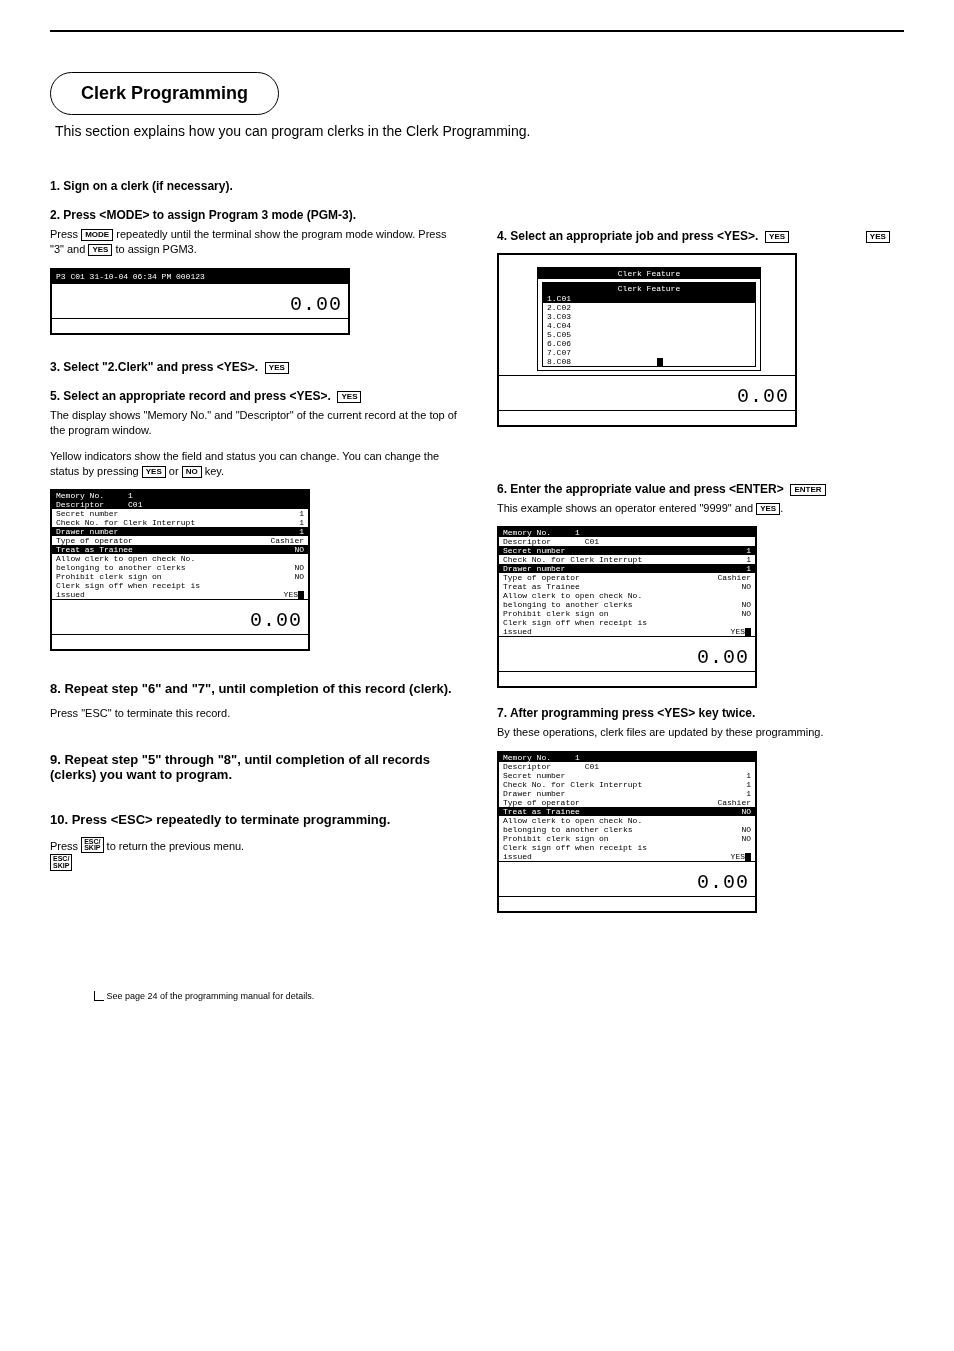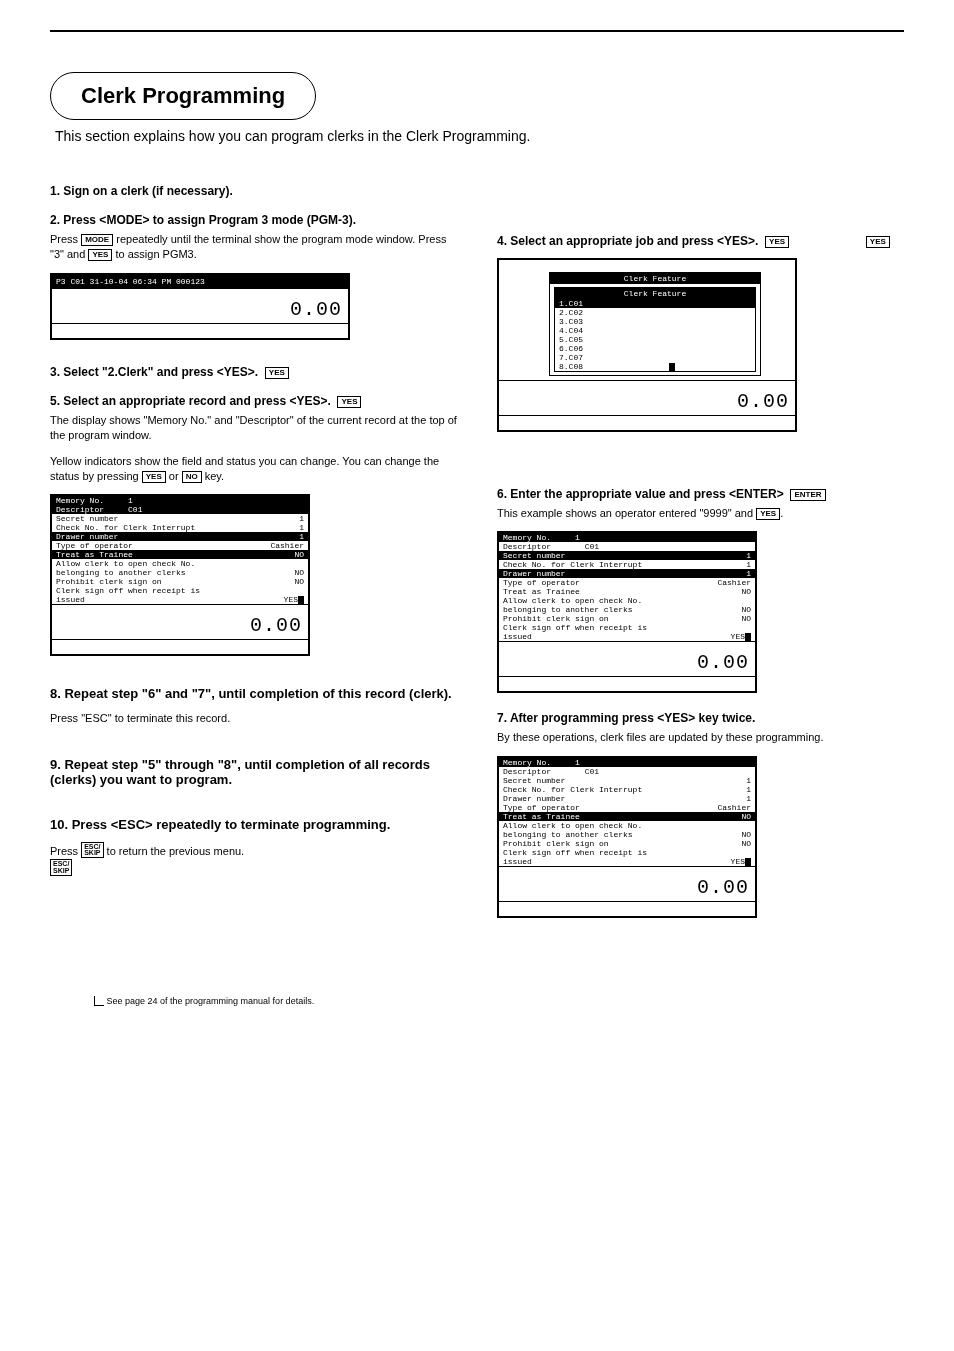--- a/index.html
+++ b/index.html
@@ -1,28 +1,28 @@
 <!DOCTYPE html>
 <html><head>
 <meta charset="utf-8">
 <style>
 * { box-sizing: border-box; margin: 0; padding: 0; }
 body { font-family: Arial, sans-serif; font-size: 12px; background: #fff; padding: 30px 50px; width: 954px; }
 .hline { border-top: 2px solid #000; margin-bottom: 40px; }
-.page-title-bubble { border: 1px solid #000; border-radius: 25px; padding: 10px 30px; font-size: 22px; font-weight: bold; display: inline-block; margin-bottom: 8px; }
+.page-title-bubble { border: 1px solid #000; border-radius: 25px; padding: 10px 30px; font-size: 18px; font-weight: bold; display: inline-block; margin-bottom: 8px; }
 .subtitle { font-size: 14px; margin-bottom: 40px; margin-left: 5px; }
 .two-col { display: flex; gap: 40px; }
 .col { flex: 1; }
 .step-hdr { font-weight: bold; font-size: 12px; margin-bottom: 5px; }
 .step-text { font-size: 11px; line-height: 1.4; margin-bottom: 10px; }
 .key { display: inline-block; border: 1px solid #000; padding: 1px 3px; font-size: 8px; font-weight: bold; vertical-align: middle; line-height: 1; }
 .key-esc { display: inline-block; border: 1px solid #000; padding: 1px 2px; font-size: 7px; font-weight: bold; line-height: 0.9; text-align: center; }
 .lcd { border: 2px solid #000; background: #fff; width: 300px; margin: 10px 0 25px 0; font-family: "Courier New", monospace; }
 .lcd-band { background: #000; color: #fff; font-size: 8px; padding: 2px 4px; }
-.lcd-body { padding: 6px 4px 2px 20px; font-size: 8px; }
+.lcd-body { padding: 6px 4px 2px 8px; font-size: 8px; }
 .lcd-total-row { border-top: 1px solid #000; border-bottom: 1px solid #000; padding: 9px 6px 2px 6px; text-align: right; font-size: 20px; font-family: "Courier New", monospace; letter-spacing: 1px; }
 .lcd-footer { height: 14px; }
 .inner-box { border: 1px solid #000; margin: 4px 8px; }
 .inner-title { background: #000; color: #fff; font-size: 8px; padding: 1px 4px; }
 .inner-line { font-size: 8px; padding: 0 4px; white-space: pre; }
 .inner-line.sel { background: #000; color: #fff; }
 .cursor-block { display: inline-block; width: 6px; height: 8px; background: #000; vertical-align: middle; }
 .data-lcd { border: 2px solid #000; width: 260px; font-family: "Courier New", monospace; font-size: 8px; margin: 6px 0 18px 0; }
 .data-lcd .row { display: flex; justify-content: space-between; padding: 0 4px; white-space: pre; }
 .data-lcd .row.sel { background: #000; color: #fff; }

